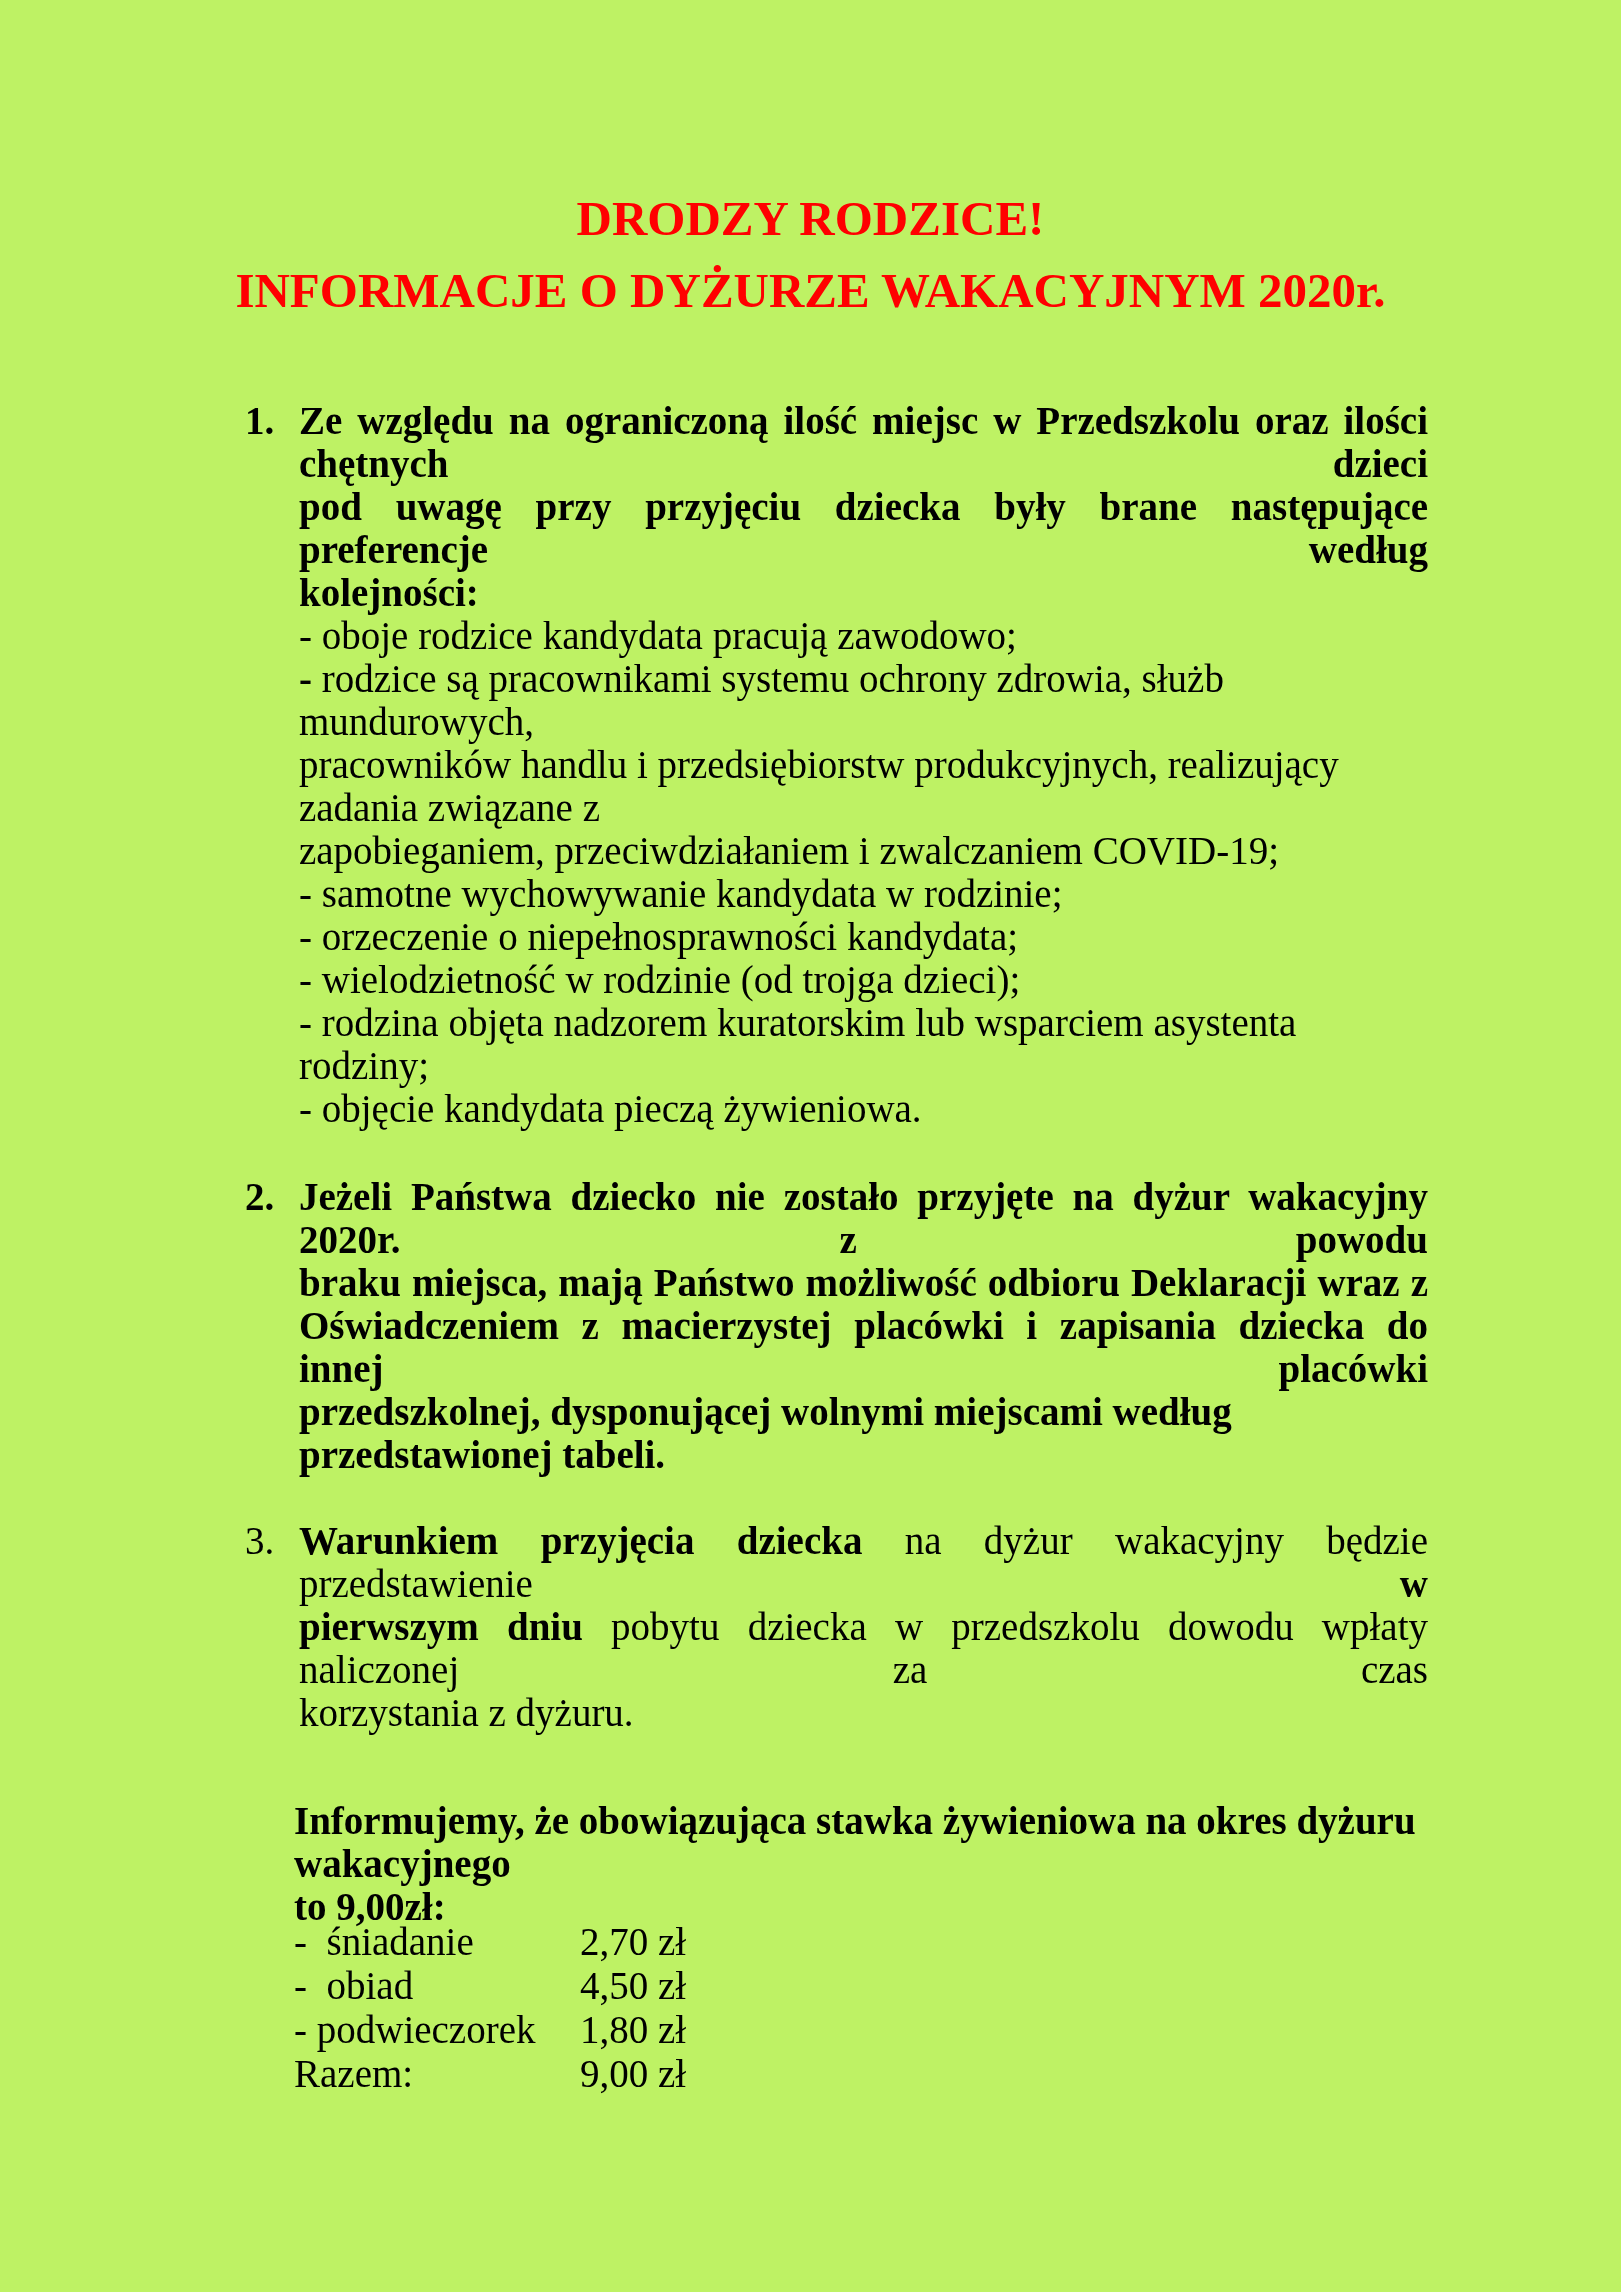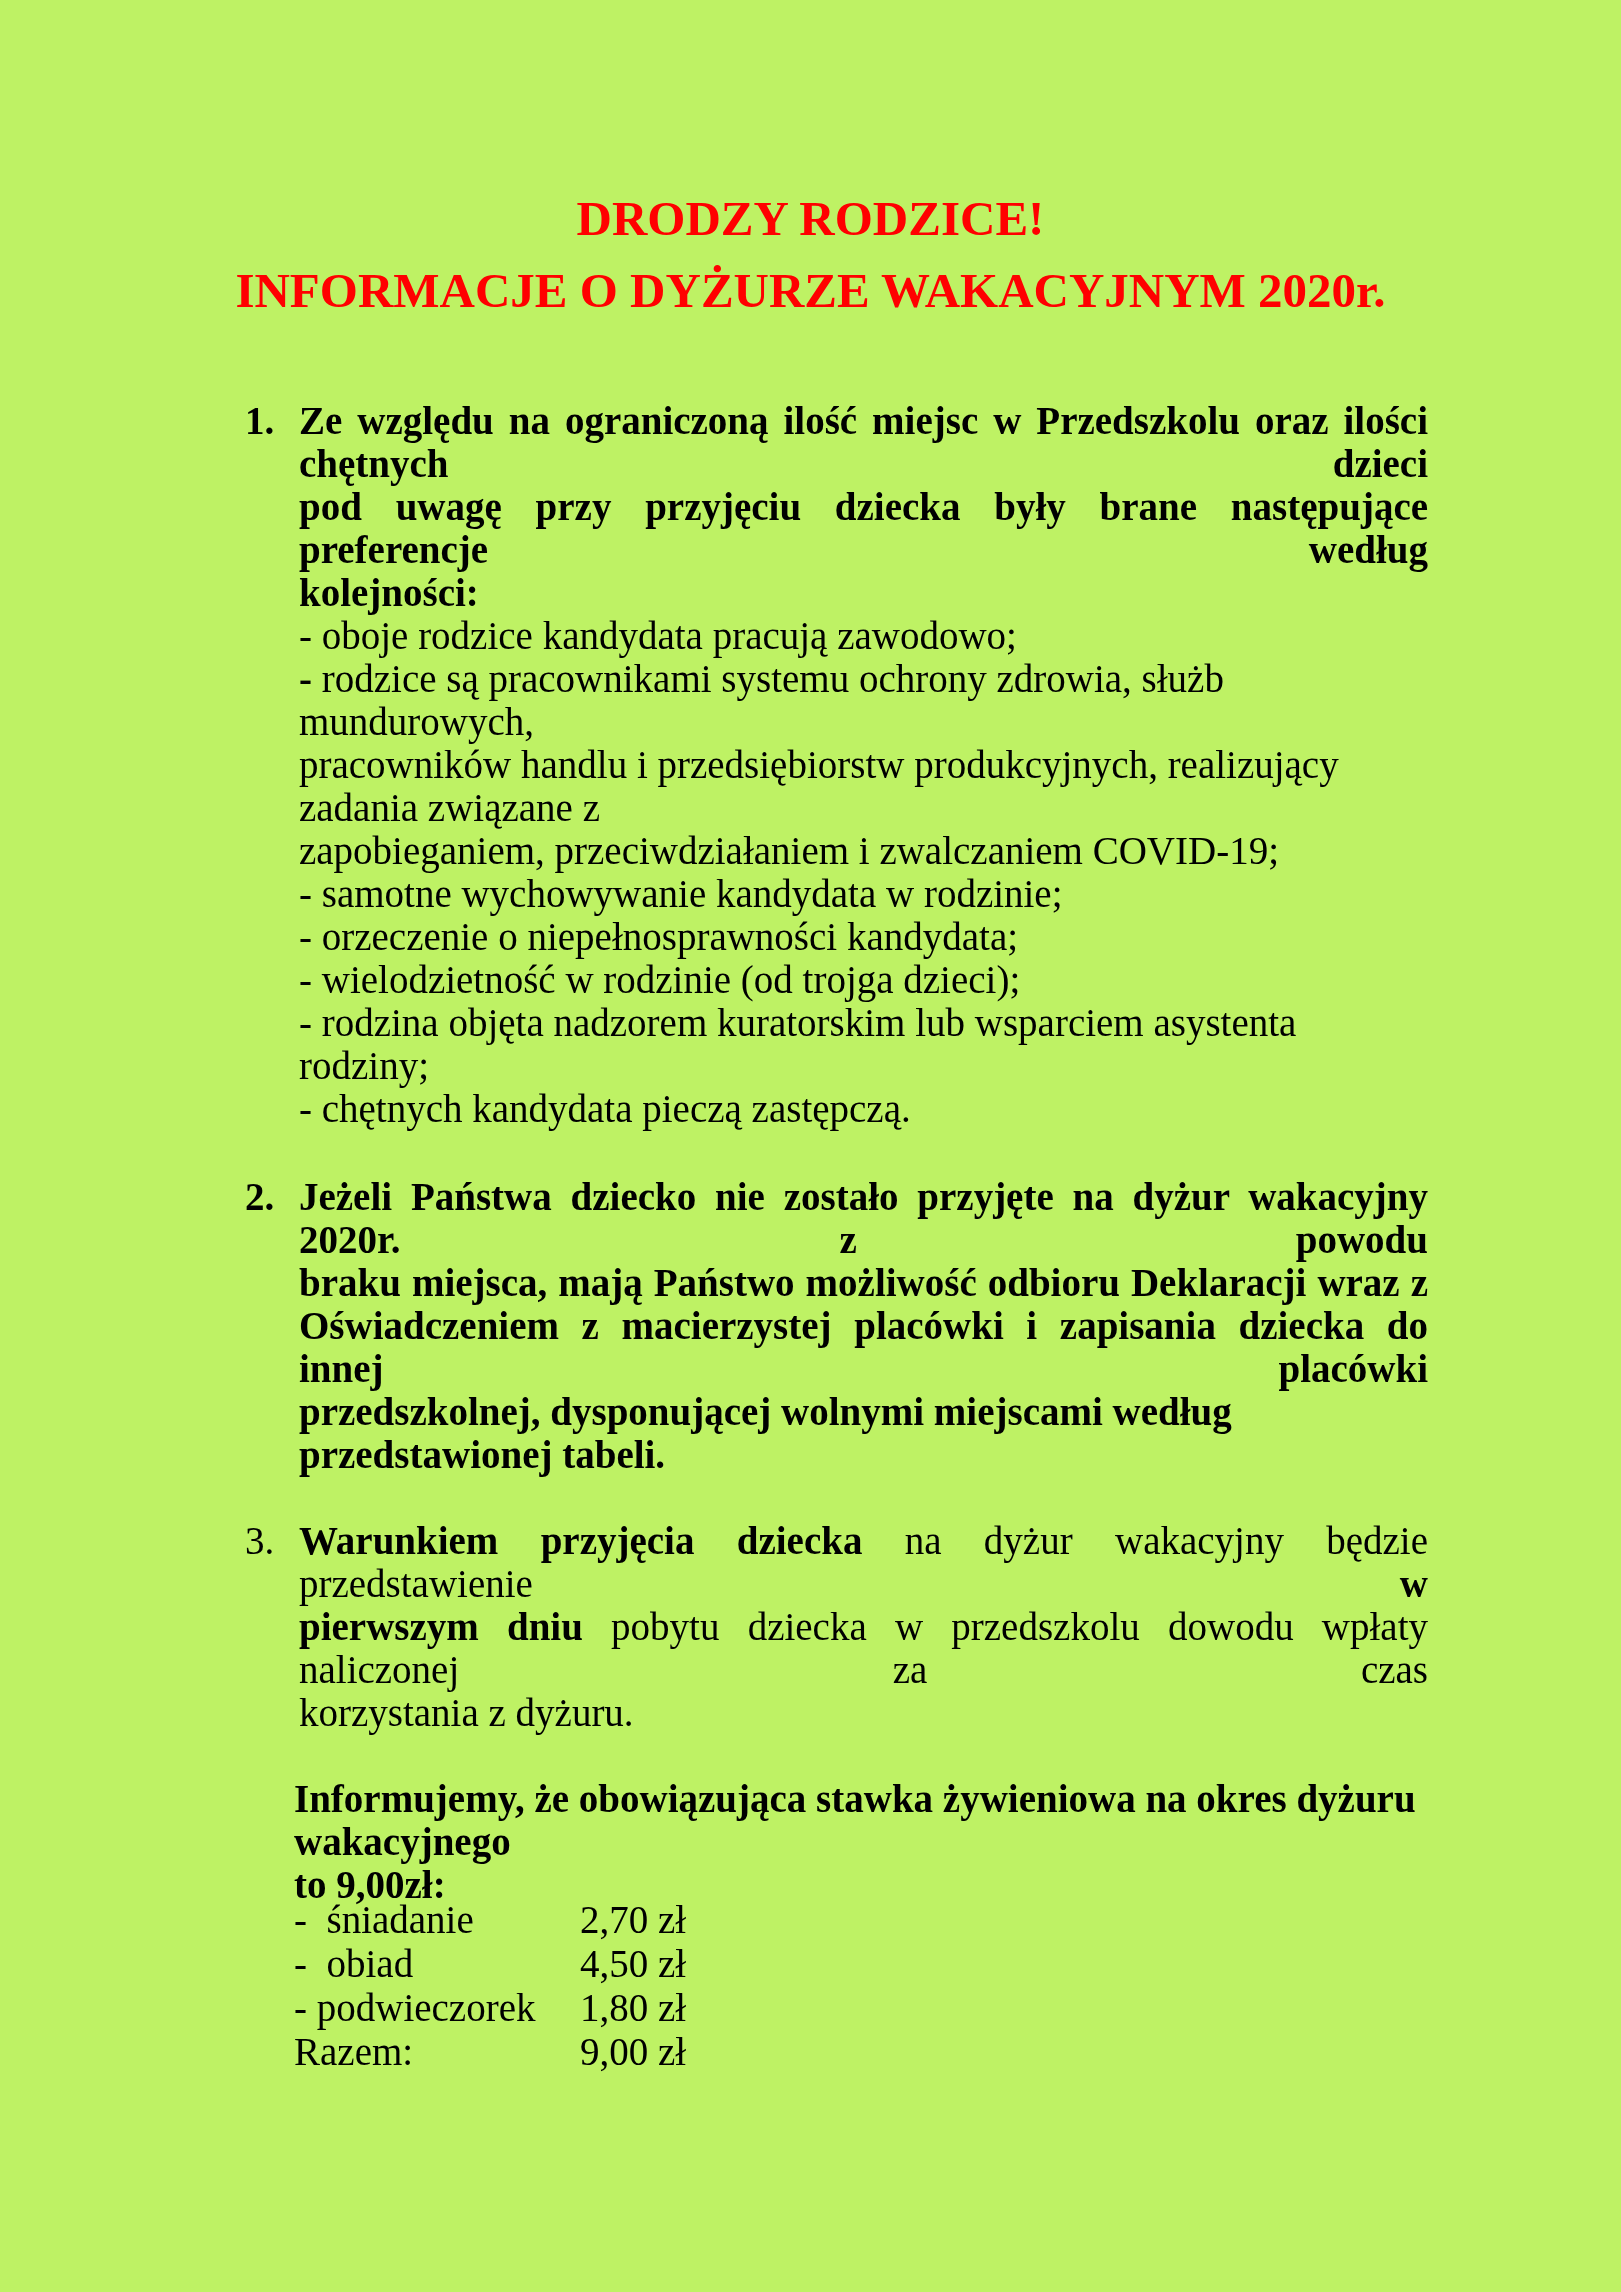--- a/index.html
+++ b/index.html
@@ -31,21 +31,21 @@
   }
   .num{width:54px;flex:none;}
   .bold{font-weight:bold;}
   .itembody{width:1129px;flex:none;}
   .line{display:block;}
   .just{text-align:justify;text-align-last:justify;}
   .item1{margin-top:84px;}
   .item2{margin-top:45px;}
   .item3{margin-top:43px;}
   .info{
-    margin-top:43px;
+    margin-top:65px;
     margin-left:294px;
     width:1134px;
     font-weight:bold;
   }
   .prices{
     margin-top:-7.8px;
     margin-left:294px;
     line-height:44px;
   }
   .price-row{display:flex;}
@@ -66,21 +66,21 @@
       <span class="line bold just">pod uwagę przy przyjęciu dziecka były brane następujące preferencje według</span>
       <span class="line bold">kolejności:</span>
       <span class="line">- oboje rodzice kandydata pracują zawodowo;</span>
       <span class="line"><b>-</b><span> rodzice są pracownikami systemu ochrony zdrowia, służb mundurowych,</span></span>
       <span class="line">pracowników handlu i przedsiębiorstw produkcyjnych, realizujący zadania związane z</span>
       <span class="line">zapobieganiem, przeciwdziałaniem i zwalczaniem COVID-19;</span>
       <span class="line">- samotne wychowywanie kandydata w rodzinie;</span>
       <span class="line">- orzeczenie o niepełnosprawności kandydata;</span>
       <span class="line">- wielodzietność w rodzinie (od trojga dzieci);</span>
       <span class="line">- rodzina objęta nadzorem kuratorskim lub wsparciem asystenta rodziny;</span>
-      <span class="line">- chętnych kandydata pieczą zastępczą.</span>
+      <span class="line">- objęcie kandydata pieczą żywieniowa.</span>
     </div>
   </section>
 
   <section class="item item2">
     <div class="num bold">2.</div>
     <div class="itembody bold">
       <span class="line just">Jeżeli Państwa dziecko nie zostało przyjęte na dyżur wakacyjny 2020r. z powodu</span>
       <span class="line just">braku miejsca, mają Państwo możliwość odbioru Deklaracji wraz z</span>
       <span class="line just">Oświadczeniem z macierzystej placówki i zapisania dziecka do innej placówki</span>
       <span class="line">przedszkolnej, dysponującej wolnymi miejscami według przedstawionej tabeli.</span>

